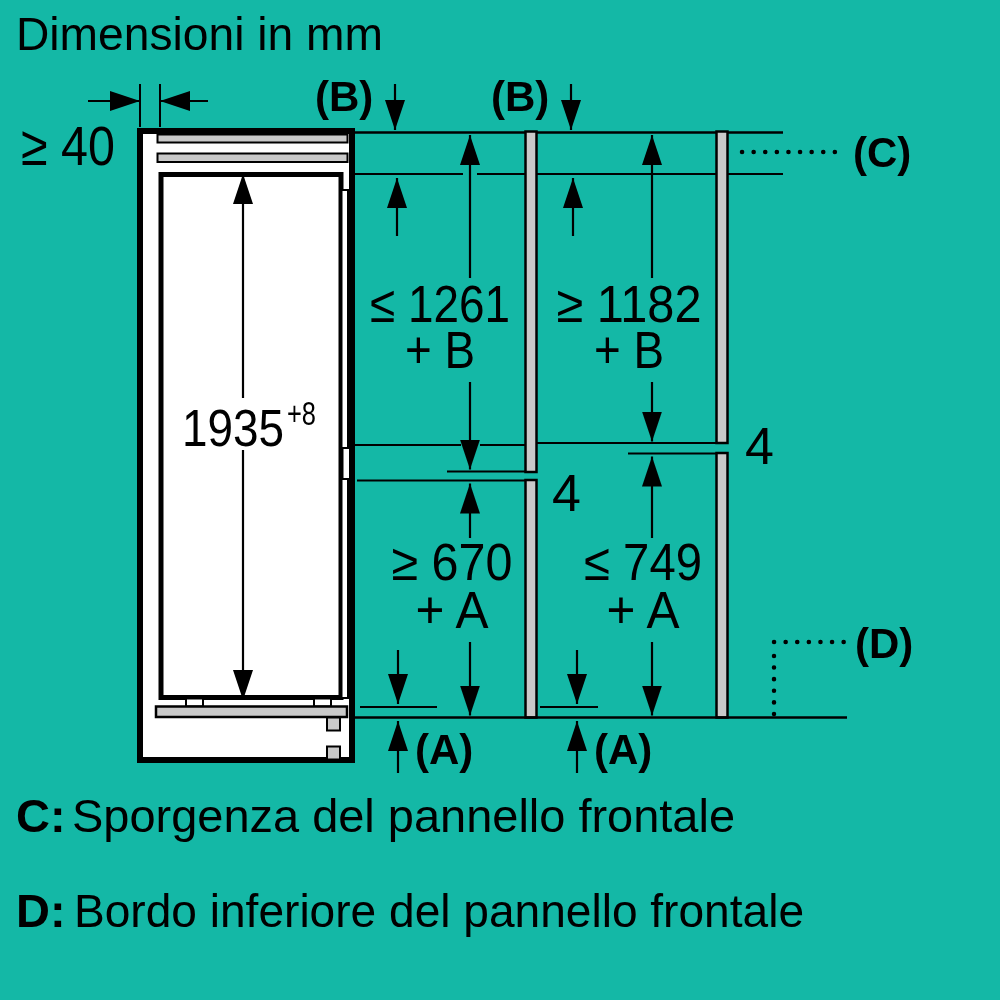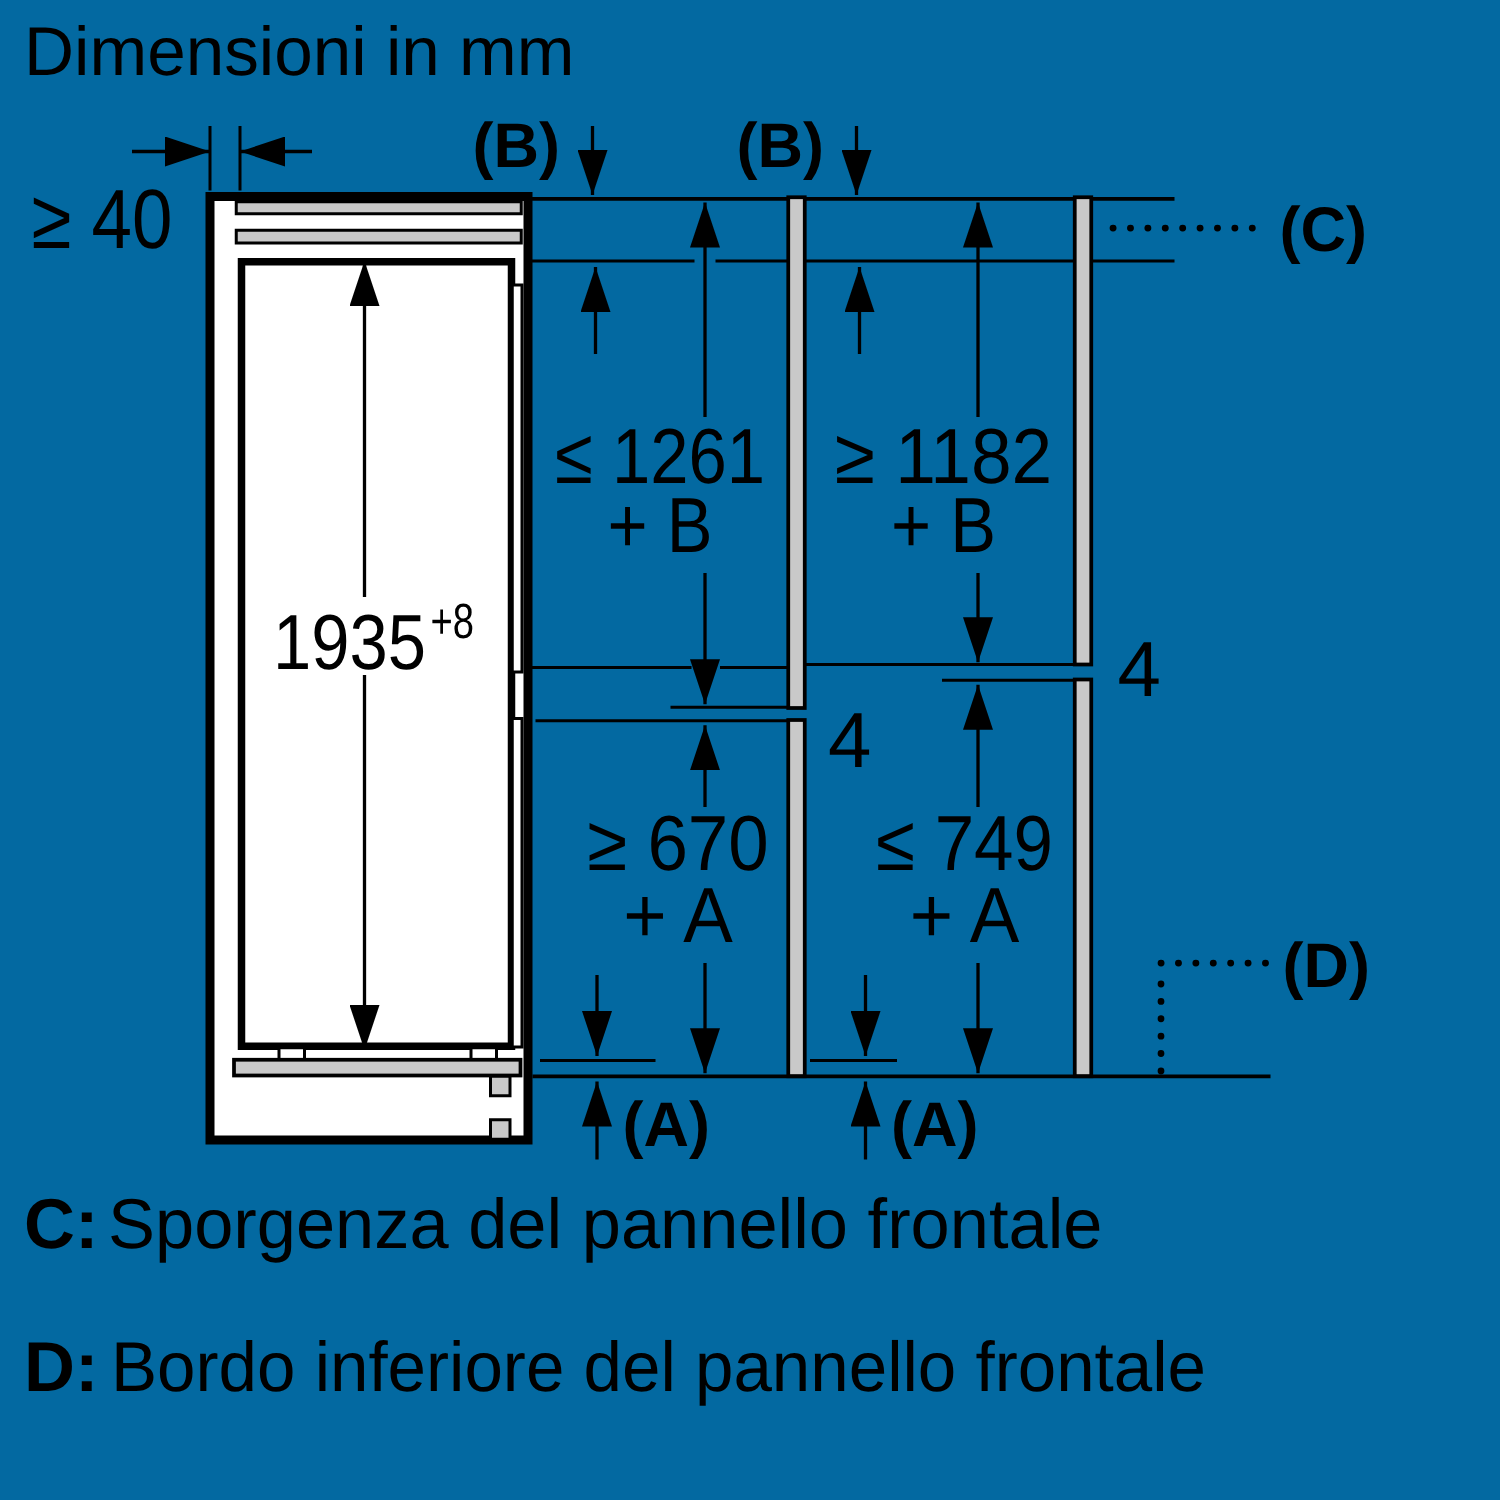--- a/index.html
+++ b/index.html
@@ -1,16 +1,16 @@
 <!DOCTYPE html>
 <html><head>
 <meta charset="utf-8">
 <style>
   html,body{margin:0;padding:0;background:#fff;}
-  .stage{width:1000px;height:1000px;background:#0369a1;position:relative;overflow:hidden;}
+  .stage{width:1000px;height:1000px;background:#14b8a6;position:relative;overflow:hidden;}
   svg{display:block;}
   .t{font-family:"Liberation Sans","DejaVu Sans",sans-serif;fill:#000;}
   .title{font-size:46px;}
   .dim{font-size:52px;}
   .dim40{font-size:56px;}
   .sup{font-size:33px;}
   .four{font-size:52px;}
   .lbl{font-size:42px;font-weight:bold;}
   .legend-key{font-size:47px;font-weight:bold;}
   .legend-text{font-size:47px;}

